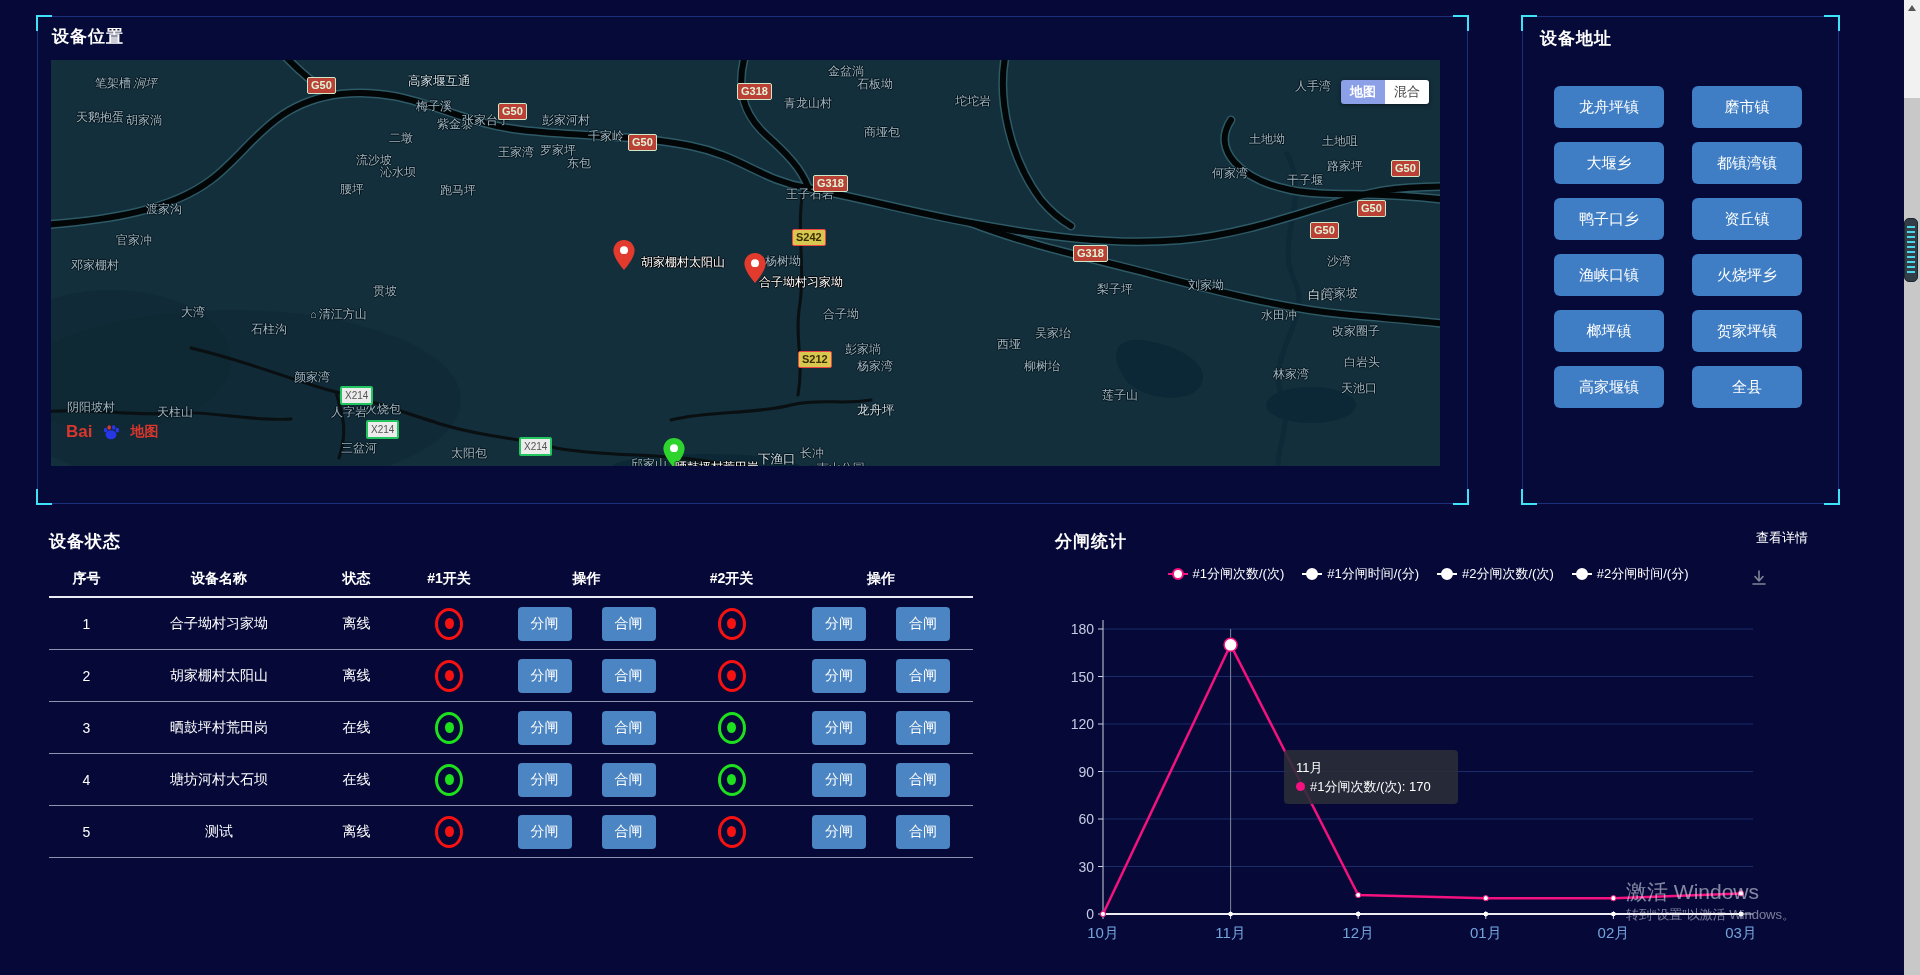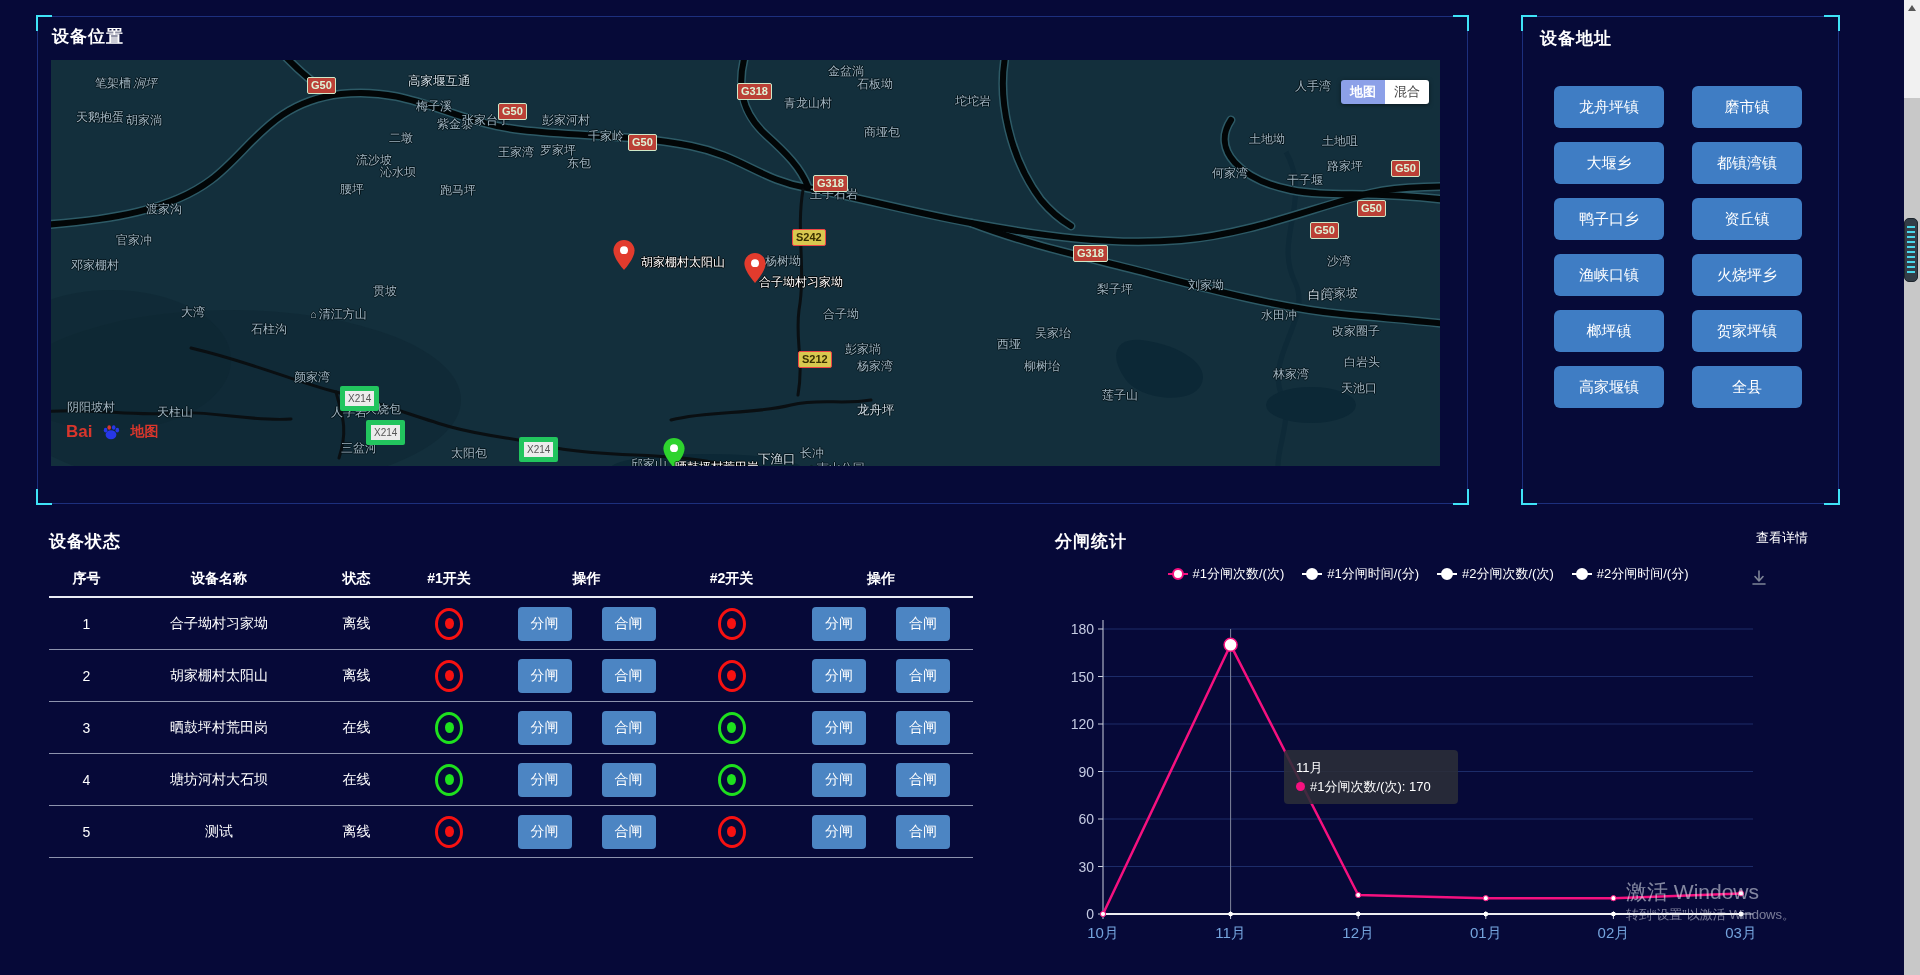--- a/index.html
+++ b/index.html
@@ -18,21 +18,21 @@
   .map{position:absolute;left:13px;top:43px;width:1389px;height:406px;background:#132f3c;overflow:hidden;cursor:grab}
   .map svg.roads{position:absolute;left:0;top:0}
   .mlabel{position:absolute;font-size:12px;color:#a2b5c1;white-space:nowrap;
     text-shadow:1px 0 #041218,-1px 0 #041218,0 1px #041218,0 -1px #041218}
   .mlabel.b{color:#d2dee6;font-size:12.5px}
   .mlabel .hico{color:#9fb0ba;font-size:11px;margin-right:2px}
   .mlabel .hico.g{color:#43c96a}
   .badge{position:absolute;font-size:11px;font-weight:bold;padding:0 3px;border-radius:2px;line-height:15px}
   .bg-g{background:#bb4036;color:#dff5d8;border:1px solid #cfe8c8}
   .bg-s{background:#d9c84f;color:#3a3000;border:1px solid #ef4444}
-  .bg-x{background:#ececec;color:#555;border:5px solid #22c55e;font-weight:normal;font-size:10px}
+  .bg-x{background:#ececec;color:#555;border:2px solid #22c55e;font-weight:normal;font-size:10px}
   .marker{position:absolute;width:22px;height:30px}
   .mk-label{position:absolute;font-size:12px;color:#fff;white-space:nowrap;
     text-shadow:1px 0 #000,-1px 0 #000,0 1px #000,0 -1px #000}
   .map-toggle{position:absolute;right:11px;top:20px;display:flex;border-radius:3px;overflow:hidden;
     box-shadow:0 1px 4px rgba(0,0,0,.5);font-size:13px}
   .mt-btn{padding:3px 9px;cursor:pointer}
   .mt-btn.on{background:#8ca0e8;color:#fff;font-weight:bold}
   .mt-btn.off{background:#fff;color:#444}
   .baidu-logo{position:absolute;left:15px;bottom:24px;display:flex;align-items:center;gap:10px}
   .bd-bai{color:#d9362c;font-weight:bold;font-size:17px}
@@ -145,21 +145,21 @@
         <span class="mlabel" style="left: 516px; top: 95px;">东包</span>
         <span class="mlabel" style="left: 289px; top: 121px;">腰坪</span>
         <span class="mlabel" style="left: 389px; top: 122px;">跑马坪</span>
         <span class="mlabel" style="left: 777px; top: 3px;">金盆淌</span>
         <span class="mlabel" style="left: 806px; top: 16px;">石板坳</span>
         <span class="mlabel" style="left: 733px; top: 35px;">青龙山村</span>
         <span class="mlabel" style="left: 813px; top: 64px;">商垭包</span>
         <span class="mlabel" style="left: 904px; top: 33px;">坨坨岩</span>
         <span class="mlabel" style="left: 1198px; top: 71px;">土地坳</span>
         <span class="mlabel" style="left: 1161px; top: 105px;">何家湾</span>
-        <span class="mlabel" style="left: 759px; top: 126px;">王子石岩</span>
+        <span class="mlabel" style="left: 735px; top: 126px;">王子石岩</span>
         <span class="mlabel" style="left: 714px; top: 193px;">杨树坳</span>
         <span class="mlabel" style="left: 772px; top: 246px;">合子坳</span>
         <span class="mlabel" style="left: 1046px; top: 221px;">梨子坪</span>
         <span class="mlabel" style="left: 1137px; top: 217px;">刘家坳</span>
         <span class="mlabel b" style="left: 1257px; top: 227px;">白氏坪</span>
         <span class="mlabel" style="left: 1210px; top: 247px;">水田冲</span>
         <span class="mlabel" style="left: 984px; top: 265px;">吴家坮</span>
         <span class="mlabel" style="left: 946px; top: 276px;">西垭</span>
         <span class="mlabel" style="left: 794px; top: 281px;">彭家埫</span>
         <span class="mlabel" style="left: 806px; top: 298px;">杨家湾</span>

